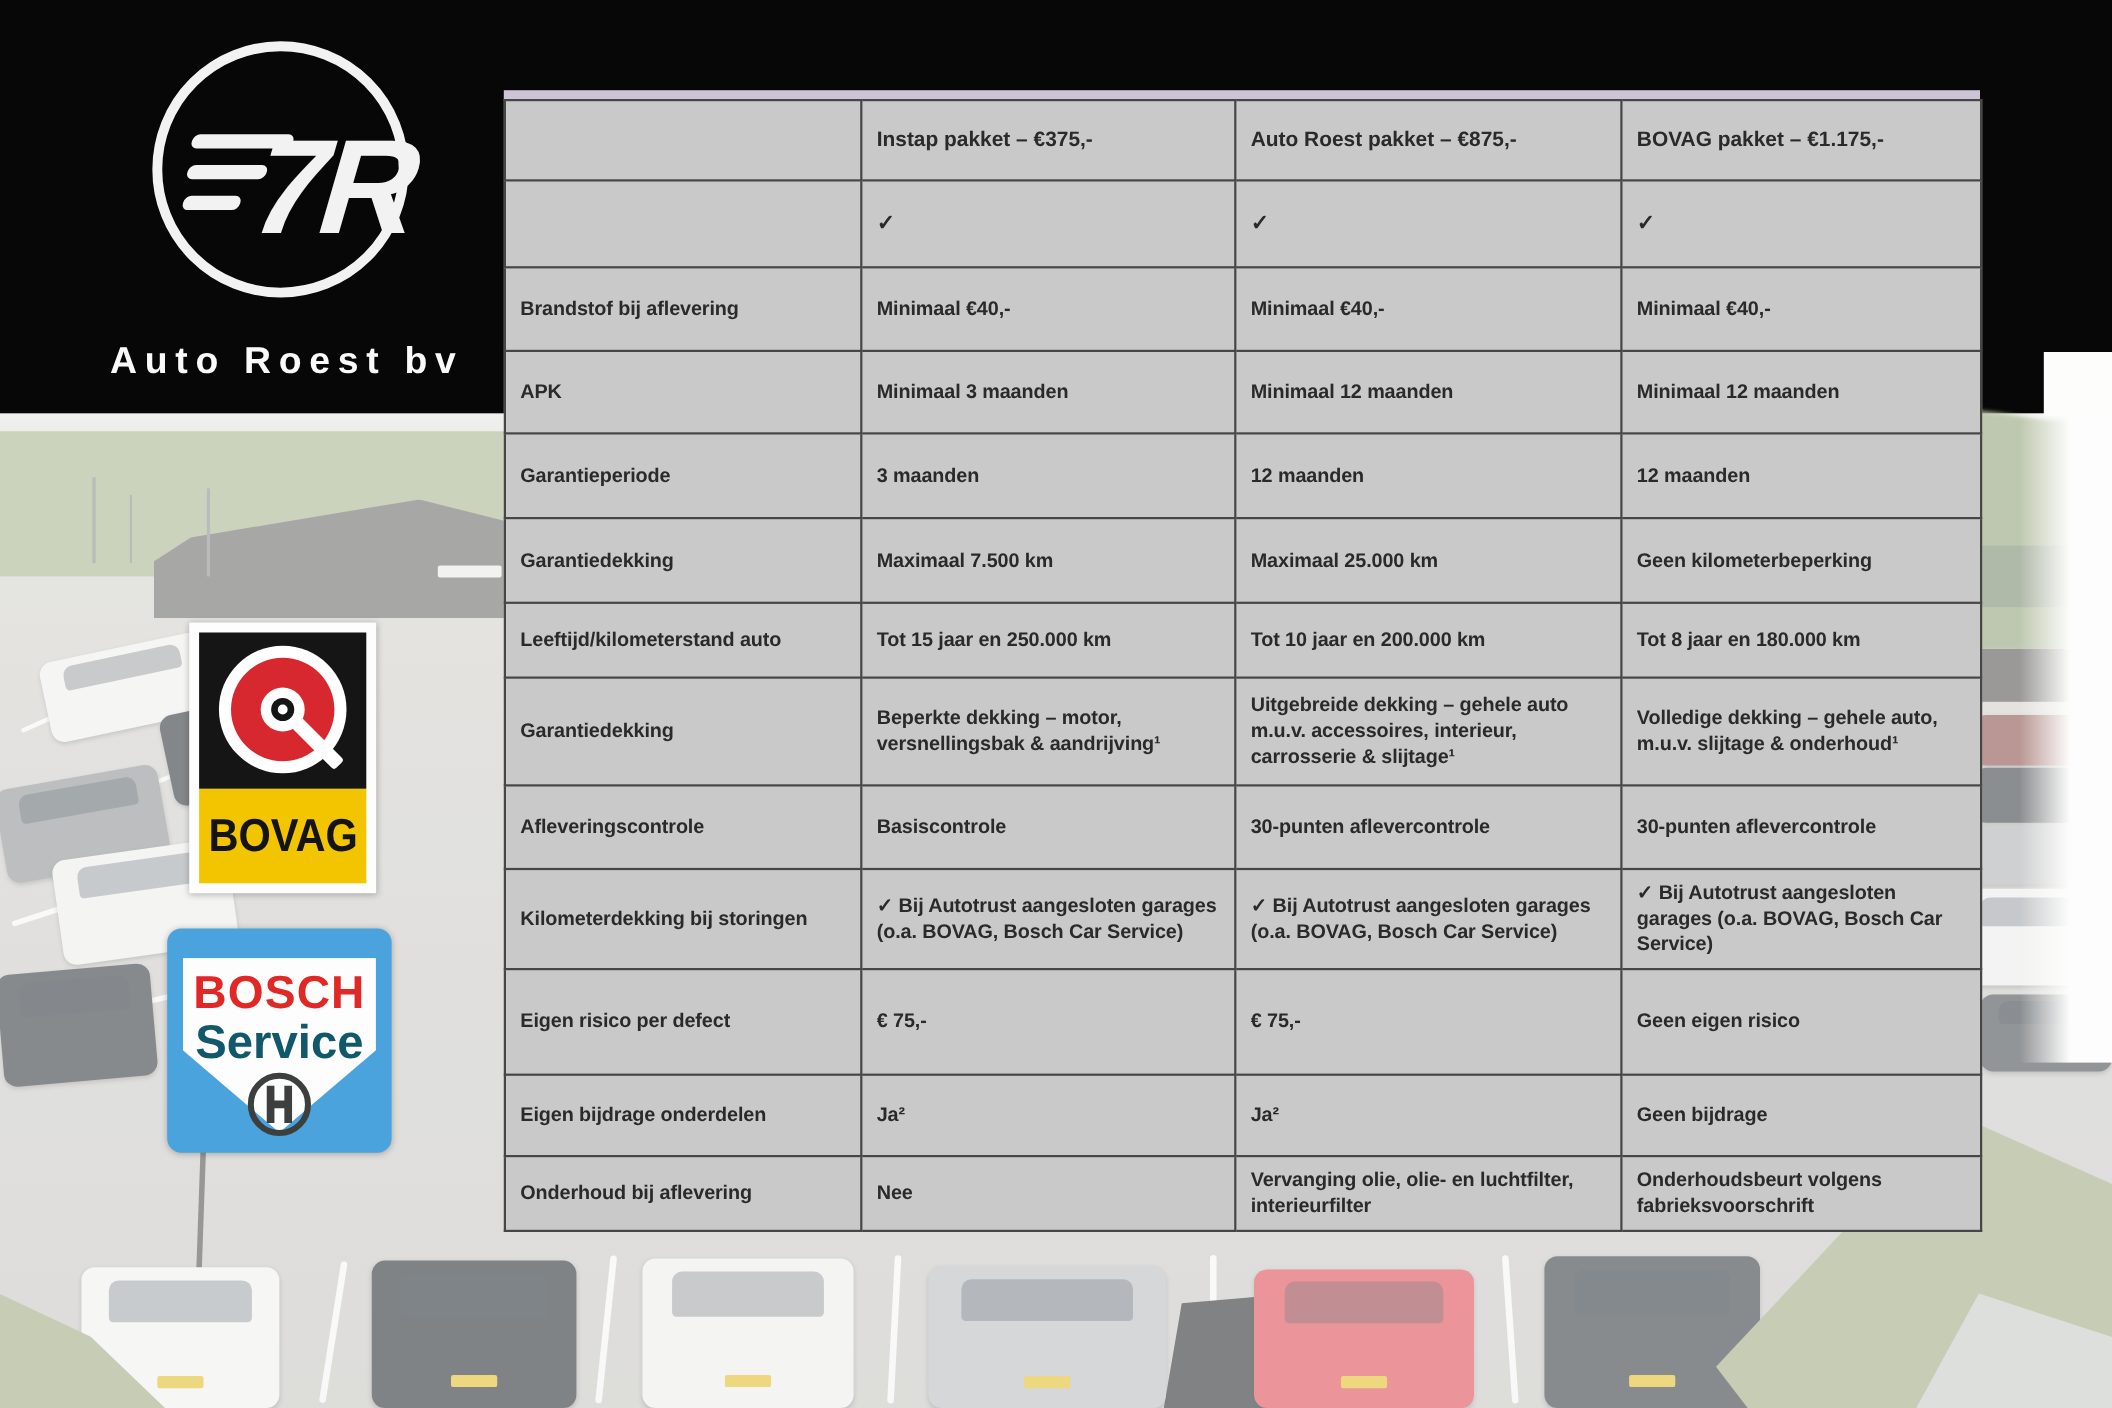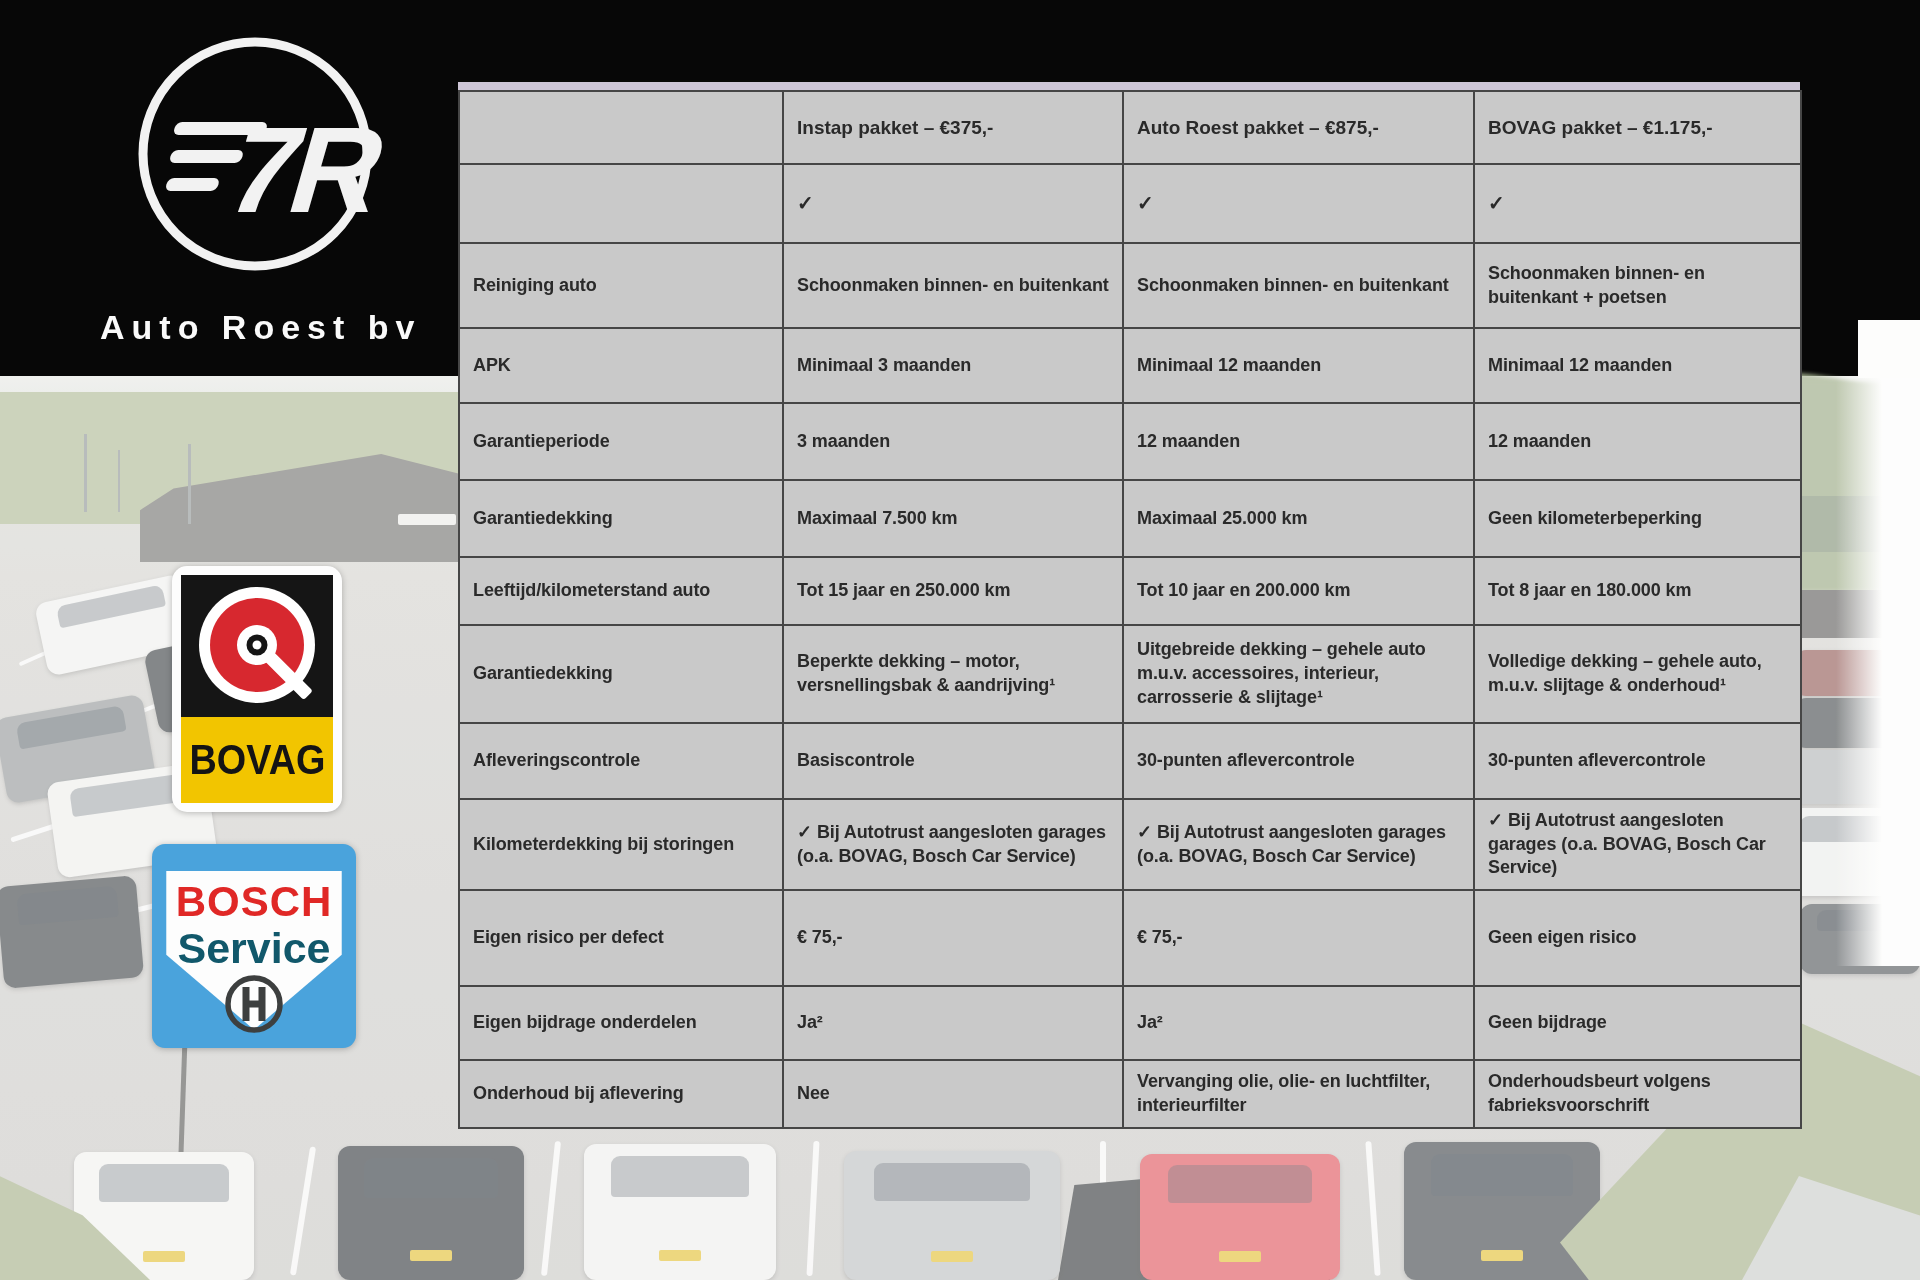--- a/index.html
+++ b/index.html
@@ -29,21 +29,21 @@
   .bright-right{left:1836px;top:0;width:84px;height:590px;background:linear-gradient(to right,rgba(253,253,252,0),#fdfdfc 55%);}
   
   .ar-logo{position:absolute;left:100px;top:22px;width:310px;z-index:3;text-align:center;}
   .ar-name{margin-top:12px;color:#fafafa;font-weight:bold;font-size:34px;letter-spacing:7px;white-space:nowrap;}
   
   .rdw{position:absolute;left:96px;top:404px;width:320px;height:126px;z-index:3;}
   .rdw-text{position:absolute;left:176px;top:14px;font-family:"DejaVu Serif",serif;font-weight:bold;
             font-size:62px;color:#1c1c1c;letter-spacing:1px;}
   
   .bovag{position:absolute;left:172px;top:566px;width:170px;height:246px;background:#fdfdfd;z-index:3;
-         border-radius:15px;padding:9px;box-sizing:border-box;box-shadow:0 1px 6px rgba(0,0,0,.25);}
+         border-radius:1px;padding:9px;box-sizing:border-box;box-shadow:0 1px 6px rgba(0,0,0,.25);}
   .bovag-top{width:152px;height:142px;background:#151515;position:relative;overflow:hidden;}
   .bovag-bottom{width:152px;height:86px;background:var(--bovag-yellow,#F2C500);display:flex;align-items:center;justify-content:center;}
   .bovag-word{font-weight:bold;font-size:42px;color:#141414;transform:scaleX(.9);letter-spacing:0px;}
   
   .bosch{position:absolute;left:152px;top:844px;width:204px;height:204px;background:var(--bosch-blue,#4AA3DC);
          z-index:3;border-radius:13px;box-shadow:0 1px 6px rgba(0,0,0,.25);}
   .bosch-pent{position:absolute;left:7%;right:7%;top:13%;bottom:9%;background:#fdfdfd;
               clip-path:polygon(0 0,100% 0,100% 53%,50% 100%,0 53%);}
   .bosch-word{position:absolute;left:0;width:100%;text-align:center;top:34px;font-weight:bold;font-size:42px;
               color:var(--bosch-red,#E02826);letter-spacing:1px;}
@@ -212,25 +212,25 @@
       <th>Instap pakket – €375,-</th>
       <th>Auto Roest pakket – €875,-</th>
       <th>BOVAG pakket – €1.175,-</th>
     </tr>
     <tr class="check" style="height:79px">
       <td></td>
       <td>✓</td>
       <td>✓</td>
       <td>✓</td>
     </tr>
-    <tr style="height:85px">
-      <td>Reiniging auto</td>
-      <td>Schoonmaken binnen- en buitenkant</td>
-      <td>Schoonmaken binnen- en buitenkant</td>
-      <td>Schoonmaken binnen- en buitenkant + poetsen</td>
+    <tr style="height:76px">
+      <td>Brandstof bij aflevering</td>
+      <td>Minimaal €40,-</td>
+      <td>Minimaal €40,-</td>
+      <td>Minimaal €40,-</td>
     </tr>
     <tr style="height:75px">
       <td>APK</td>
       <td>Minimaal 3 maanden</td>
       <td>Minimaal 12 maanden</td>
       <td>Minimaal 12 maanden</td>
     </tr>
     <tr style="height:77px">
       <td>Garantieperiode</td>
       <td>3 maanden</td>

